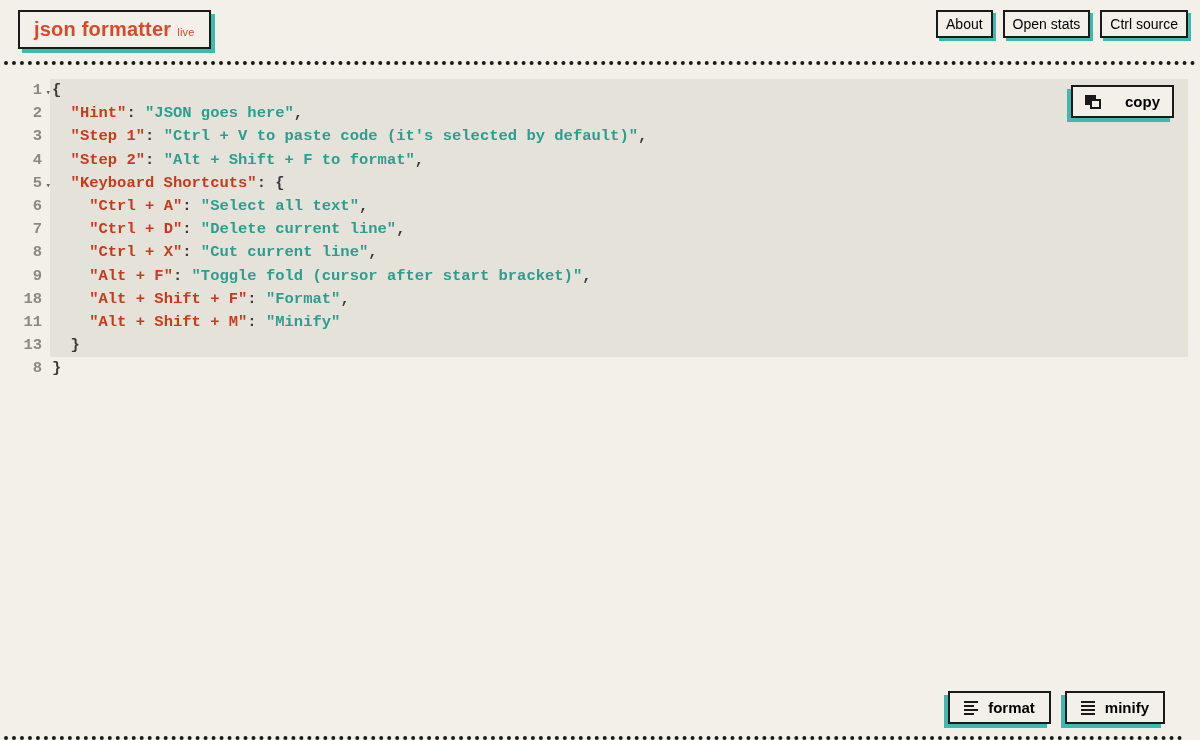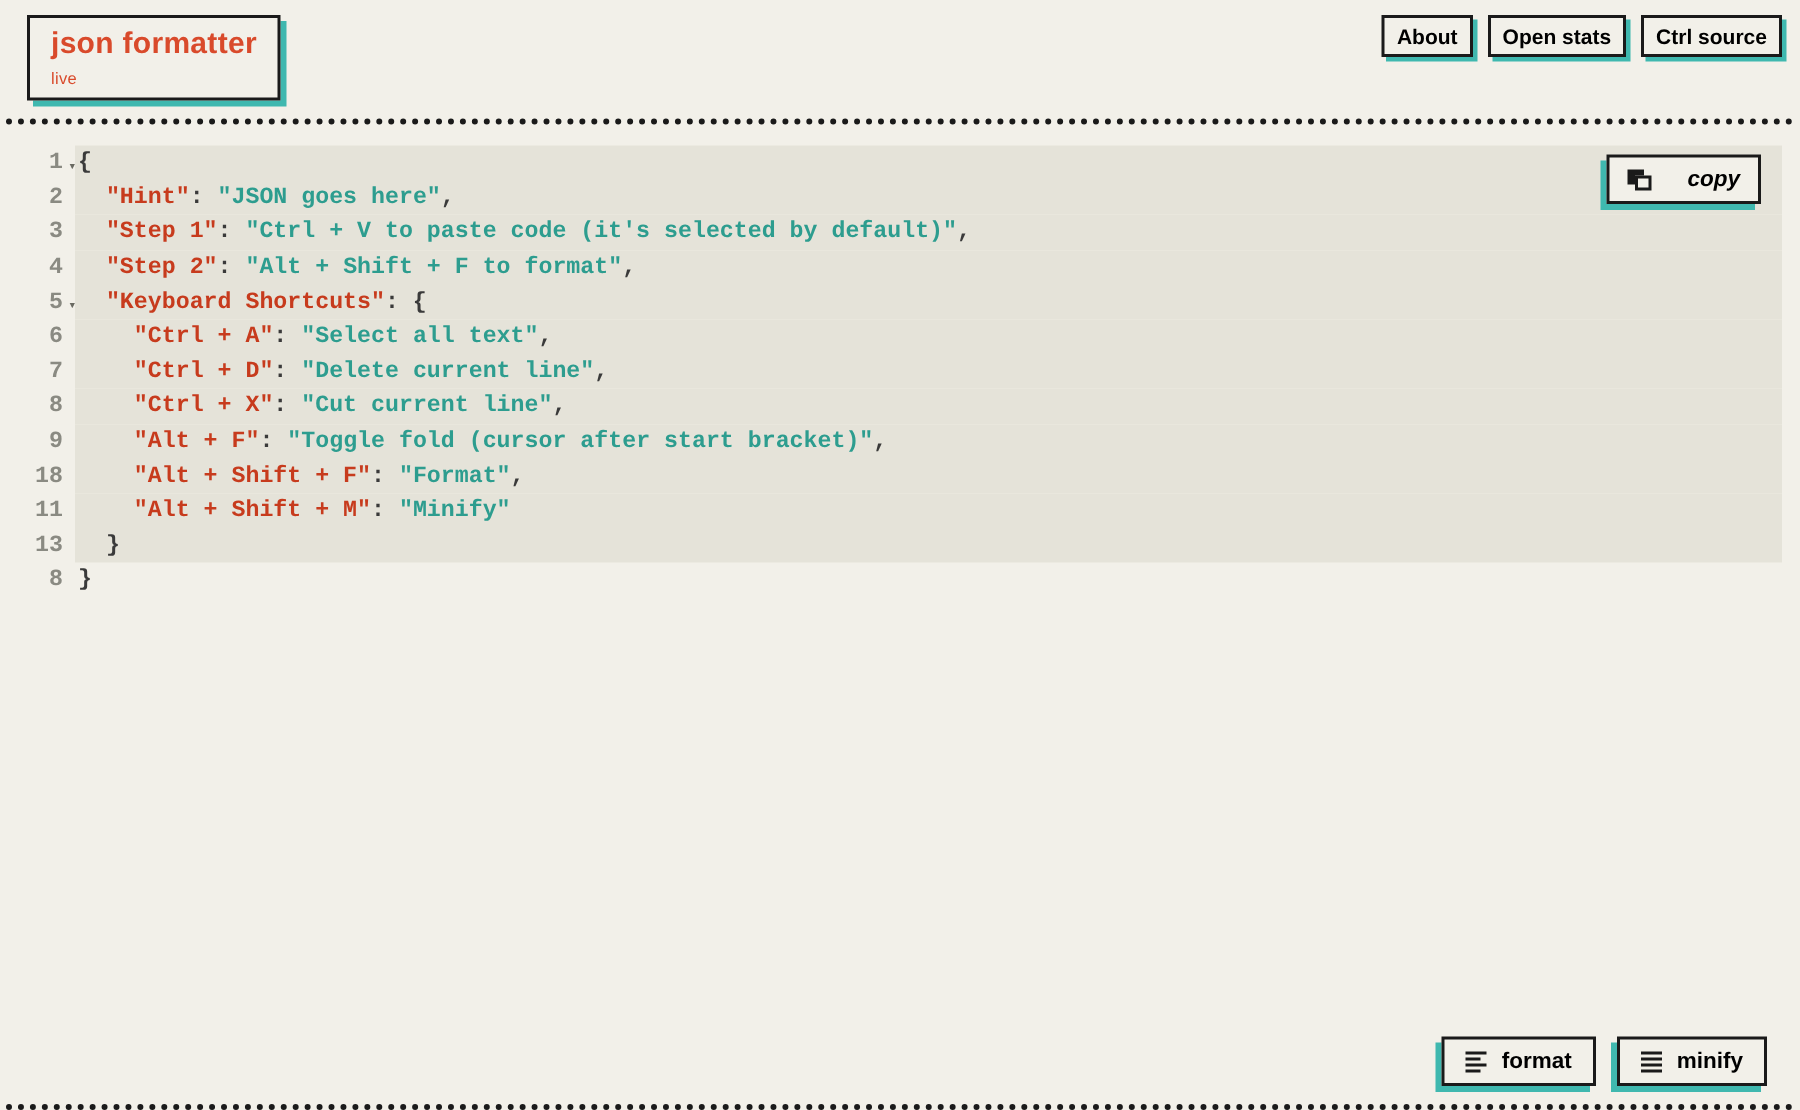--- a/index.html
+++ b/index.html
@@ -23,31 +23,30 @@
       padding: 6px 14px 6px 14px;
       font-size: 20px;
       font-weight: 800;
       cursor: pointer;
       position: relative;
       box-shadow: 4px 4px 0 0 #3fb8af;
       display: flex;
       align-items: baseline;
       gap: 6px;
       letter-spacing: 0.2px;
-      flex-direction: column;
     }
     .logo-text { color: #d94a2b; }
     .logo-sup { color: #d94a2b; font-size: 11px; font-weight: 400; }
     .nav-group { display: flex; gap: 10px; }
     .nav-btn {
       border: 2px solid #1a1a1a;
       background: #f2f0e9;
       padding: 4px 8px;
       font-size: 14px;
-      font-weight: 700;
+      font-weight: 400;
       cursor: pointer;
       box-shadow: 3px 3px 0 0 #3fb8af;
     }
     .divider {
       height: 0;
       border-top: 4px dotted #1a1a1a;
       margin: 0 4px;
     }
     .editor-wrap {
       position: relative;
@@ -97,36 +96,35 @@
       border: 2px solid #1a1a1a;
       background: #f2f0e9;
       padding: 6px 12px;
       font-size: 15px;
       font-weight: 800;
       cursor: pointer;
       box-shadow: -4px 4px 0 0 #3fb8af;
       display: flex;
       align-items: center;
       gap: 24px;
-      font-style: italic;
     }
     .copy-icon {
       width: 16px; height: 14px; position: relative;
     }
     .copy-icon .back {
       position: absolute; width: 11px; height: 10px; background: #1a1a1a; top: 0; left: 0;
     }
     .copy-icon .front {
       position: absolute; width: 11px; height: 10px; border: 2px solid #1a1a1a; background: #f2f0e9; top: 4px; left: 5px;
     }
     .footer {
       position: absolute;
       bottom: 0;
       left: 0;
-      right: 0;
+      right: 13px;
     }
     .footer-actions {
       display: flex;
       justify-content: flex-end;
       gap: 14px;
       padding: 10px 22px 12px 0;
     }
     .action-btn {
       border: 2px solid #1a1a1a;
       background: #f2f0e9;

